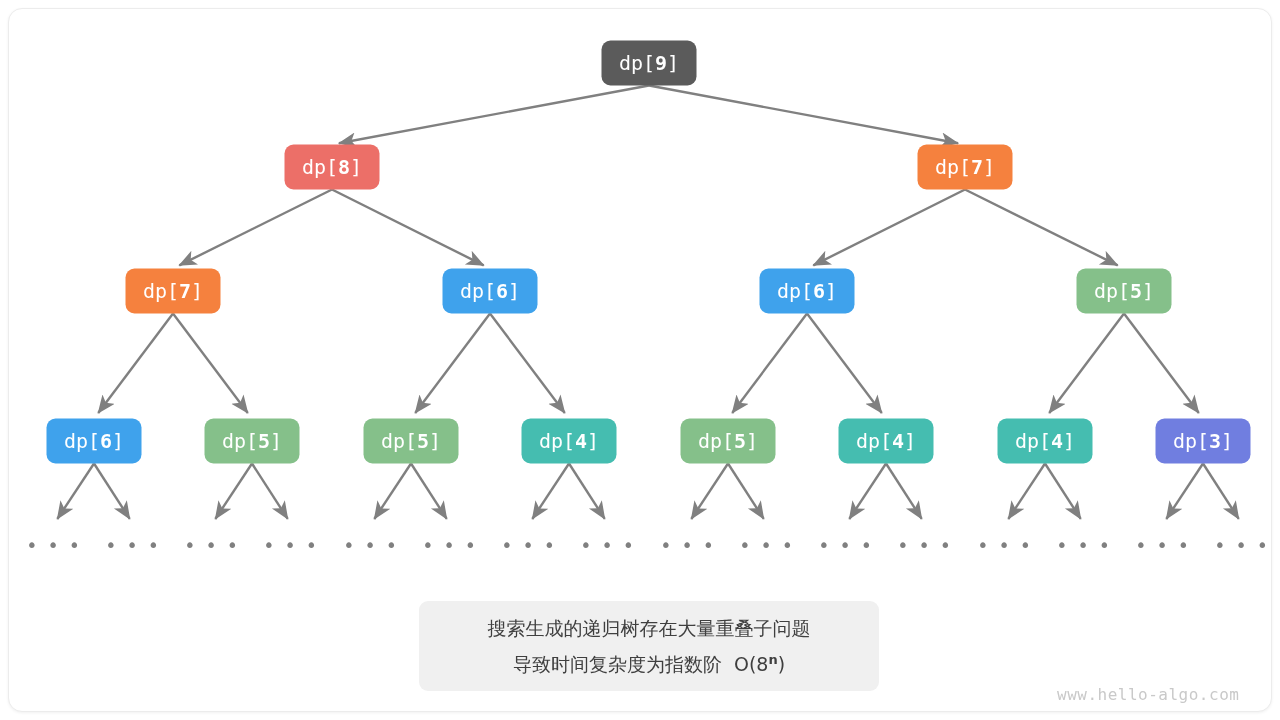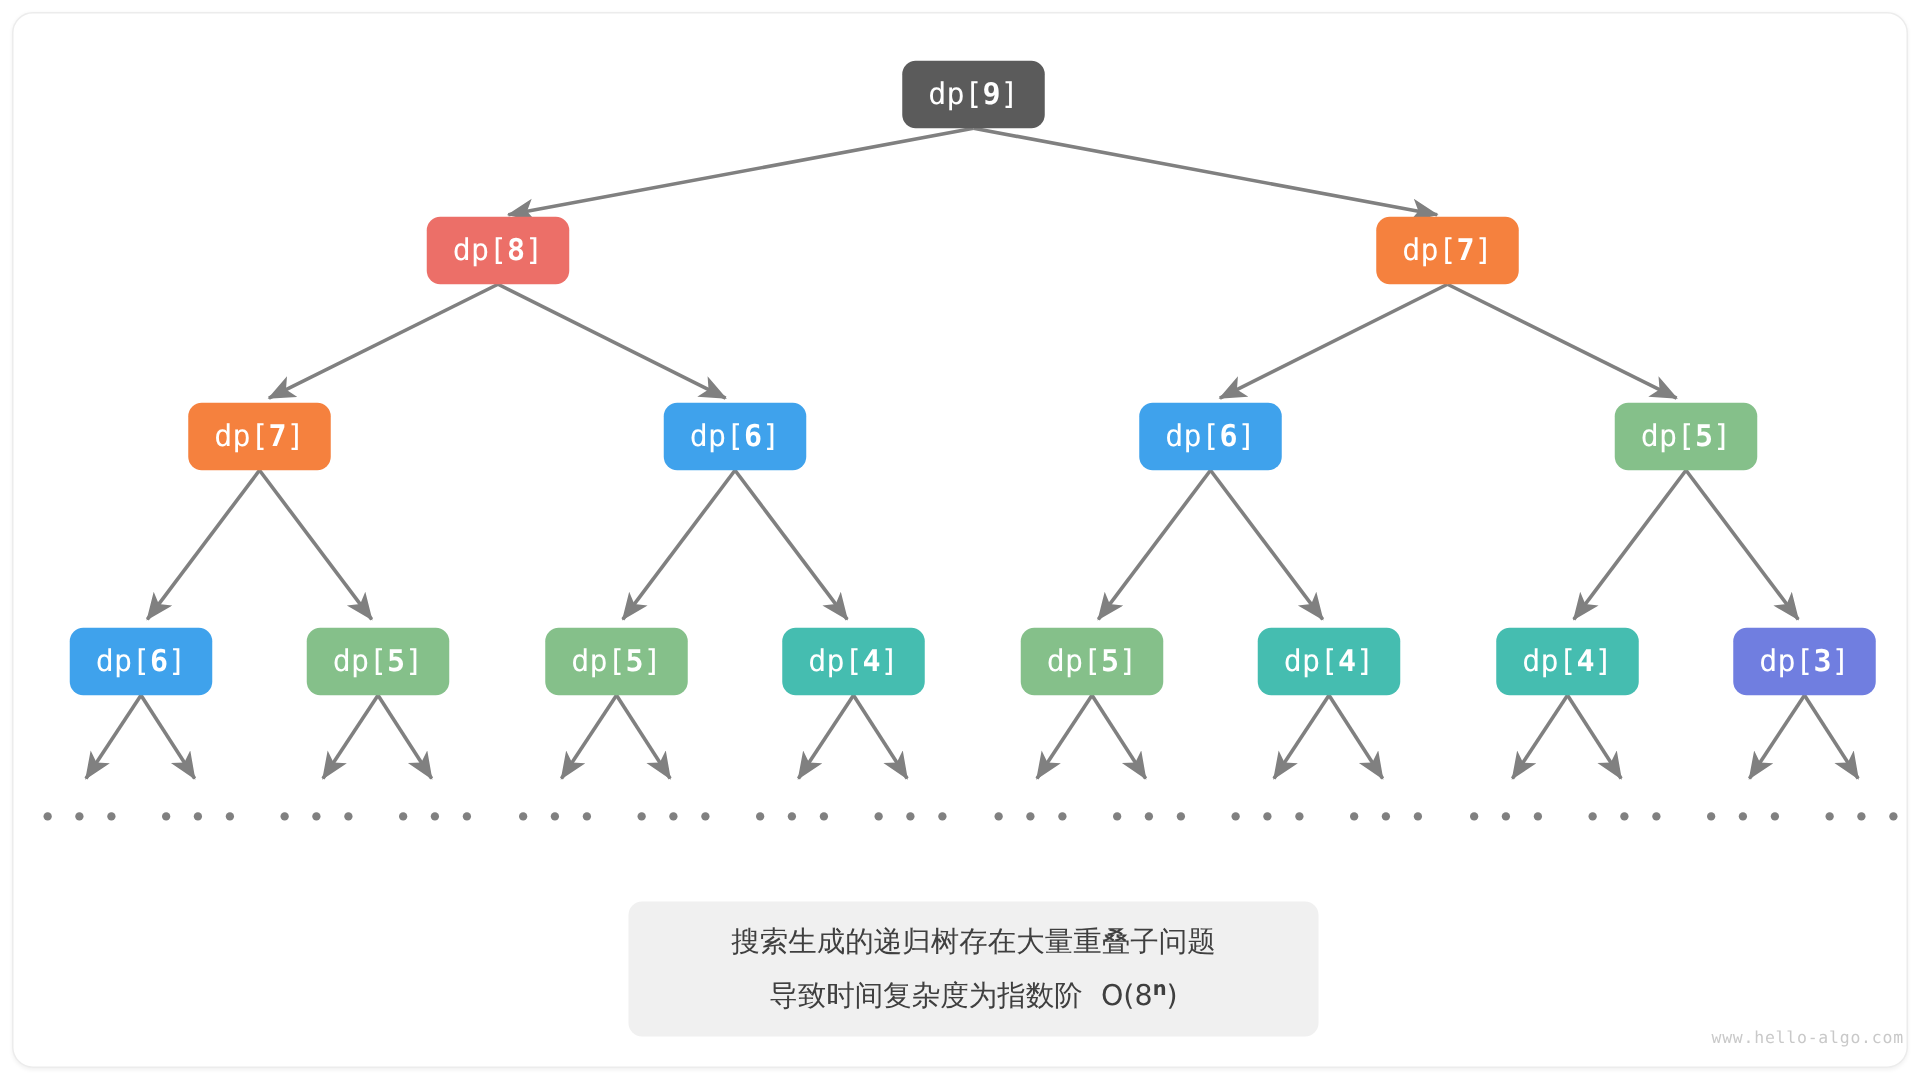--- a/index.html
+++ b/index.html
@@ -87,24 +87,24 @@
     line-height: 32px;
     white-space: pre;
     text-align: center;
   }
   .caption-line sup {
     font-size: 13px;
     font-weight: bold;
   }
   #watermark {
     position: absolute;
-    left: 1132px;
+    left: 1048px;
     top: 676px;
     font-family: "DejaVu Sans Mono", monospace;
-    font-size: 11px;
+    font-size: 16px;
     color: #c9c9c9;
     letter-spacing: 0.5px;
     white-space: pre;
   }
 </style>
 </head>
 <body>
 
 <div id="stage">
   <div id="card">

